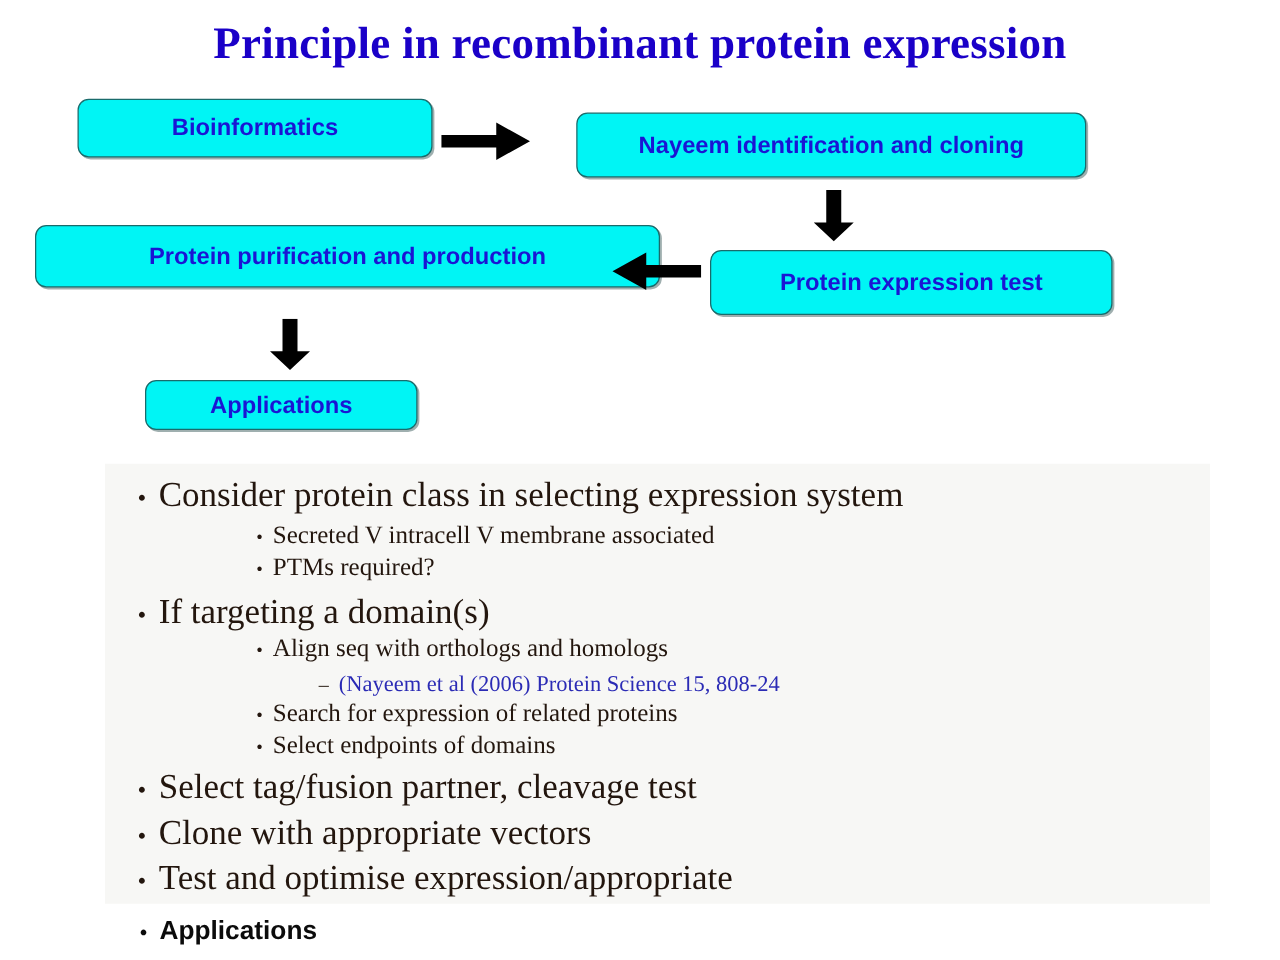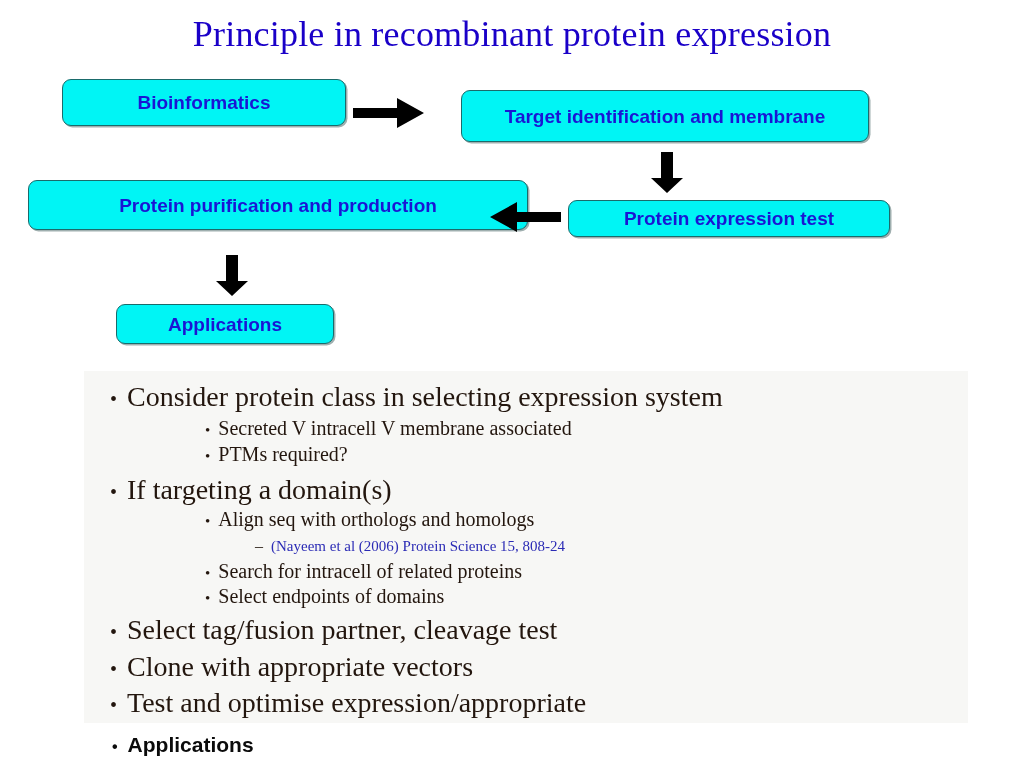--- a/index.html
+++ b/index.html
@@ -17,21 +17,21 @@
   }
 
   
   #slide-title {
     position: absolute;
     left: 0;
     top: 13px;
     width: 1024px;
     text-align: center;
     font-family: "Liberation Serif", serif;
-    font-weight: normal;
+    font-weight: bold;
     font-size: 36px;
     color: #1a00c8;
     letter-spacing: 0.2px;
     white-space: nowrap;
   }
 
   
   .flow-box {
     position: absolute;
     box-sizing: border-box;
@@ -48,21 +48,21 @@
     font-weight: bold;
     font-size: 19px;
     color: #1a15d4;
     white-space: nowrap;
     line-height: 1;
   }
 
   #box-bioinformatics { left: 62px;  top: 79px;  width: 284px; height: 47px; }
   #box-target         { left: 461px; top: 90px;  width: 408px; height: 52px; }
   #box-purification   { left: 28px;  top: 180px; width: 500px; height: 50px; }
-  #box-expression     { left: 568px; top: 200px; width: 322px; height: 37px; }
+  #box-expression     { left: 568px; top: 200px; width: 322px; height: 52px; }
   #box-applications   { left: 116px; top: 304px; width: 218px; height: 40px; }
 
   
   .arrow { position: absolute; }
   .arrow svg { display: block; }
 
   #arrow-right-1 { left: 353px; top: 96px; }
   #arrow-down-1  { left: 650px; top: 152px; }
   #arrow-left-1  { left: 489px; top: 200px; }
   #arrow-down-2  { left: 215px; top: 255px; }
@@ -104,21 +104,21 @@
     font-size: 20px;
   }
   .lvl2 .dot { font-size: 15px; margin-right: 8px; }
 
   
   .lvl3 {
     left: 255px;
     font-size: 16px;
   }
   .lvl3 .dash { margin-right: 8px; color: #23160e; }
-  .lvl3 .cite { color: #2b2bb5; font-size: 15px; }
+  .lvl3 .cite { color: #2b2bb5; font-size: 18px; }
 
   
   #row-applications-final {
     position: absolute;
     left: 112px;
     top: 733px;
     display: flex;
     align-items: baseline;
     white-space: nowrap;
     font-family: "Liberation Sans", sans-serif;
@@ -131,21 +131,21 @@
 </head>
 <body>
 
 <div id="slide-title">Principle in recombinant protein expression</div>
 
 <div class="flow-box" id="box-bioinformatics">
   <span class="flow-label">Bioinformatics</span>
 </div>
 
 <div class="flow-box" id="box-target">
-  <span class="flow-label">Target identification and membrane</span>
+  <span class="flow-label">Nayeem identification and cloning</span>
 </div>
 
 <div class="flow-box" id="box-purification">
   <span class="flow-label">Protein purification and production</span>
 </div>
 
 <div class="flow-box" id="box-expression">
   <span class="flow-label">Protein expression test</span>
 </div>
 
@@ -204,21 +204,21 @@
   <span>Align seq with orthologs and homologs</span>
 </div>
 
 <div class="bullet-row lvl3" style="top:537px">
   <span class="dash">–</span>
   <span class="cite">(Nayeem et al (2006) Protein Science 15, 808-24</span>
 </div>
 
 <div class="bullet-row lvl2" style="top:560px">
   <span class="dot">•</span>
-  <span>Search for intracell of related proteins</span>
+  <span>Search for expression of related proteins</span>
 </div>
 
 <div class="bullet-row lvl2" style="top:585px">
   <span class="dot">•</span>
   <span>Select endpoints of domains</span>
 </div>
 
 <div class="bullet-row lvl1" style="top:614px">
   <span class="dot">•</span>
   <span>Select tag/fusion partner, cleavage test</span>

